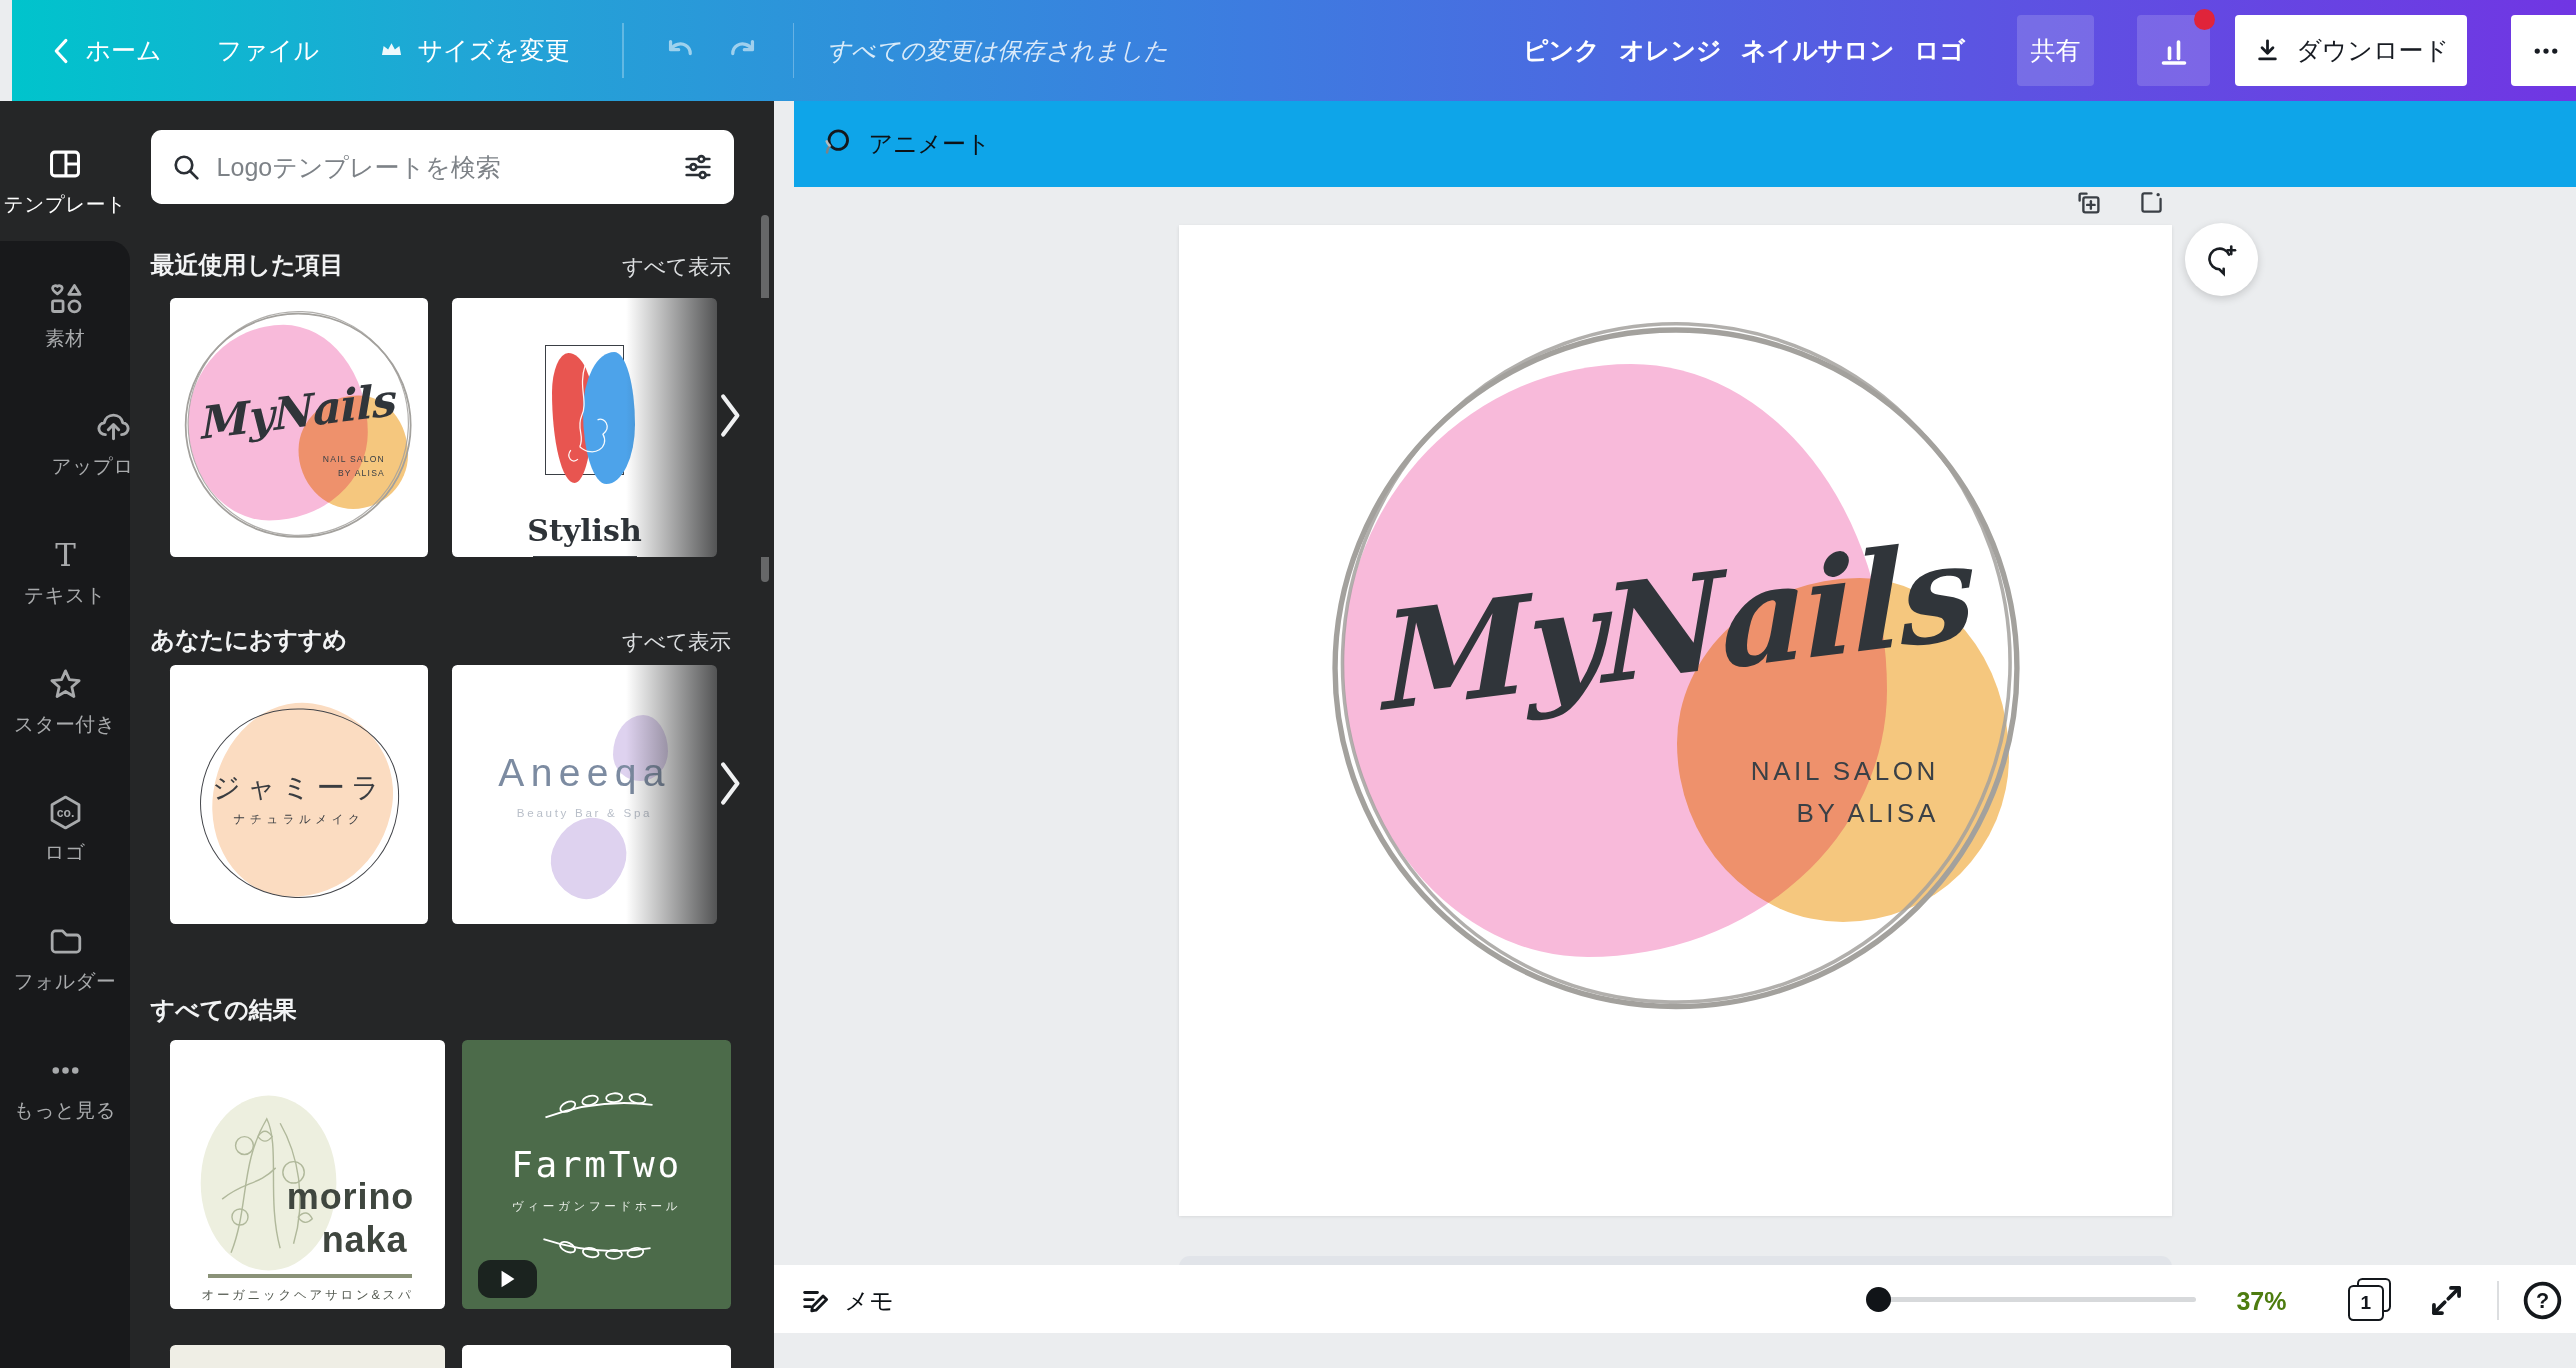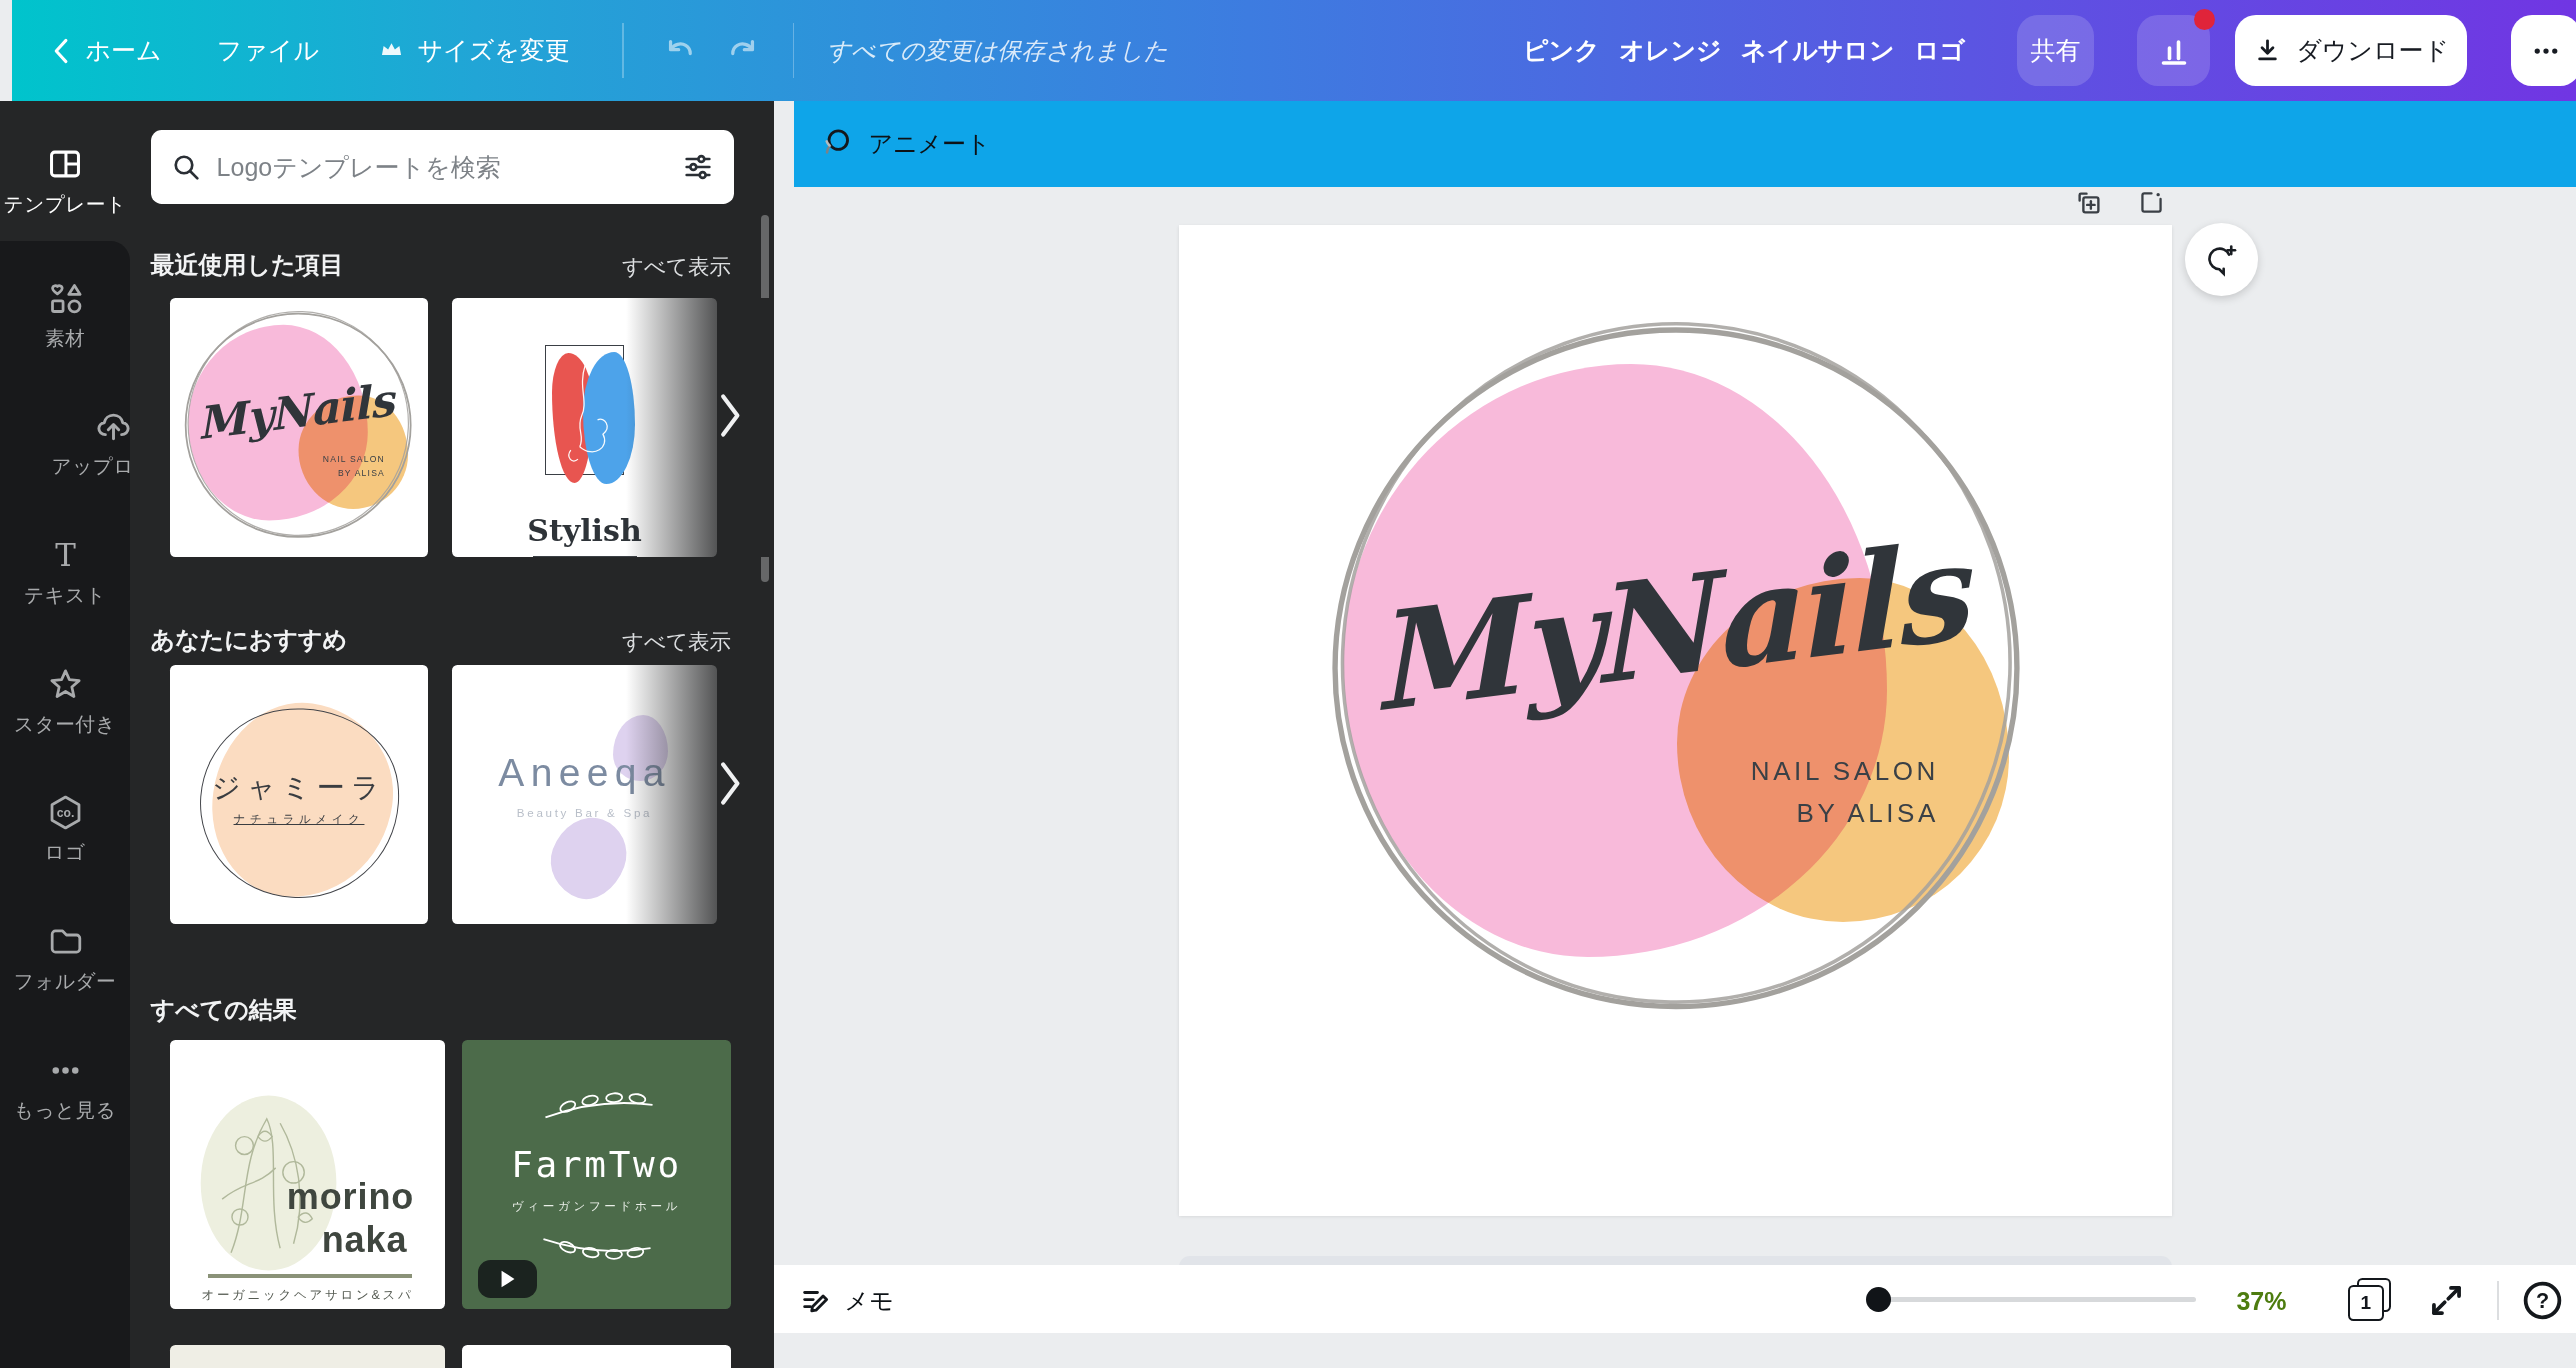--- a/index.html
+++ b/index.html
@@ -10,21 +10,21 @@
   
   .topbar { position:absolute; left:12px; top:0; width:2576px; height:101px;
             background:linear-gradient(90deg,#00c4cc 0%,#21a5d6 18%,#3d7ce0 48%,#5b55e2 76%,#7135e3 100%);
             display:flex; align-items:center; }
   .tb-btn { display:flex; align-items:center; gap:12.5px; color:#fff; font-size:25px; font-weight:500;
             background:none; border:none; cursor:pointer; font-family:inherit; }
   .tb-divider { width:1.8px; height:55px; background:rgba(255,255,255,.28); }
   .ghost { opacity:.55; }
   .saved { color:rgba(255,255,255,.82); font-style:italic; font-size:24px; }
   .title-words { color:#fff; font-size:25px; font-weight:600; word-spacing:12.5px; white-space:nowrap; }
-  .pill { height:71px; border-radius:21px; display:flex; align-items:center; justify-content:center;
+  .pill { height:71px; border-radius:4px; display:flex; align-items:center; justify-content:center;
           border:none; cursor:pointer; font-family:inherit; font-size:25px; font-weight:500; }
   .pill.glass { background:rgba(255,255,255,.16); color:#fff; }
   .pill.white { background:#fff; color:#171b22; }
   .reddot { position:absolute; right:-5.4px; top:-6.3px; width:21.5px; height:21.5px; border-radius:50%;
             background:#e0243a; }
 
   
   .sidebar { position:absolute; left:0; top:101px; width:130px; height:1267px; background:#252627; }
   .sidebar-lower { position:absolute; left:0; top:140px; width:130px; height:1127px;
                    background:#18191b; border-top-right-radius:19.7px; }
@@ -319,21 +319,21 @@
         <polyline points="8,6 17,18 8,30" fill="none" stroke="#f0f1f2" stroke-width="2.6" stroke-linecap="round" stroke-linejoin="round"></polyline>
       </svg>
 
     <div class="sec-head" style="top:523px;">あなたにおすすめ</div>
     <div class="show-all" style="top:526px;">すべて表示</div>
 
     <div class="card" style="left:40px; top:564px; width:258px; height:259px;">
       <div style="position:absolute; left:43px; top:38px; width:179px; height:195px; background:#fbdcc1; border-radius:48% 52% 55% 45%/52% 46% 54% 48%; transform:rotate(8deg);"></div>
       <div style="position:absolute; left:30px; top:43px; width:200px; height:190px; border:1.8px solid #43454a; border-radius:47% 53% 50% 50%/50% 46% 54% 50%; transform:rotate(-7deg);"></div>
       <div style="position:absolute; left:0; top:104px; width:100%; text-align:center; font-size:28px; letter-spacing:6.3px; color:#3a3d41;">ジャミーラ</div>
-      <div style="position:absolute; left:0; top:147px; width:100%; text-align:center; font-size:11.6px; letter-spacing:4.5px; color:#3a3d41;text-decoration:underline;">ナチュラルメイク</div>
+      <div style="position:absolute; left:0; top:147px; width:100%; text-align:center; font-size:11.6px; letter-spacing:4.5px; color:#3a3d41;">ナチュラルメイク</div>
     </div>
 
     <div class="card" style="left:322px; top:564px; width:265px; height:259px;">
       <div style="position:absolute; left:161px; top:50px; width:55px; height:66px; background:#ded2ef; border-radius:55% 45% 50% 50%/60% 55% 45% 40%;"></div>
       <div style="position:absolute; left:100px; top:152px; width:73px; height:82px; background:#ded2ef; border-radius:50% 50% 45% 55%/55% 45% 55% 45%; transform:rotate(20deg);"></div>
       <div style="position:absolute; left:0; top:86px; width:100%; text-align:center; font-size:39px; font-weight:300; letter-spacing:6.3px; color:#7c8ba1;">Aneeqa</div>
       <div style="position:absolute; left:0; top:141px; width:100%; text-align:center; font-size:11.6px; letter-spacing:2.7px; color:#b9bfc9;">Beauty Bar &amp; Spa</div>
     </div>
     <div class="fade-right" style="left:496px; top:564px; height:259px;"></div>
     <svg class="car-chevron" style="left:580px; top:654px;" width="39" height="57" viewBox="0 0 24 36">

